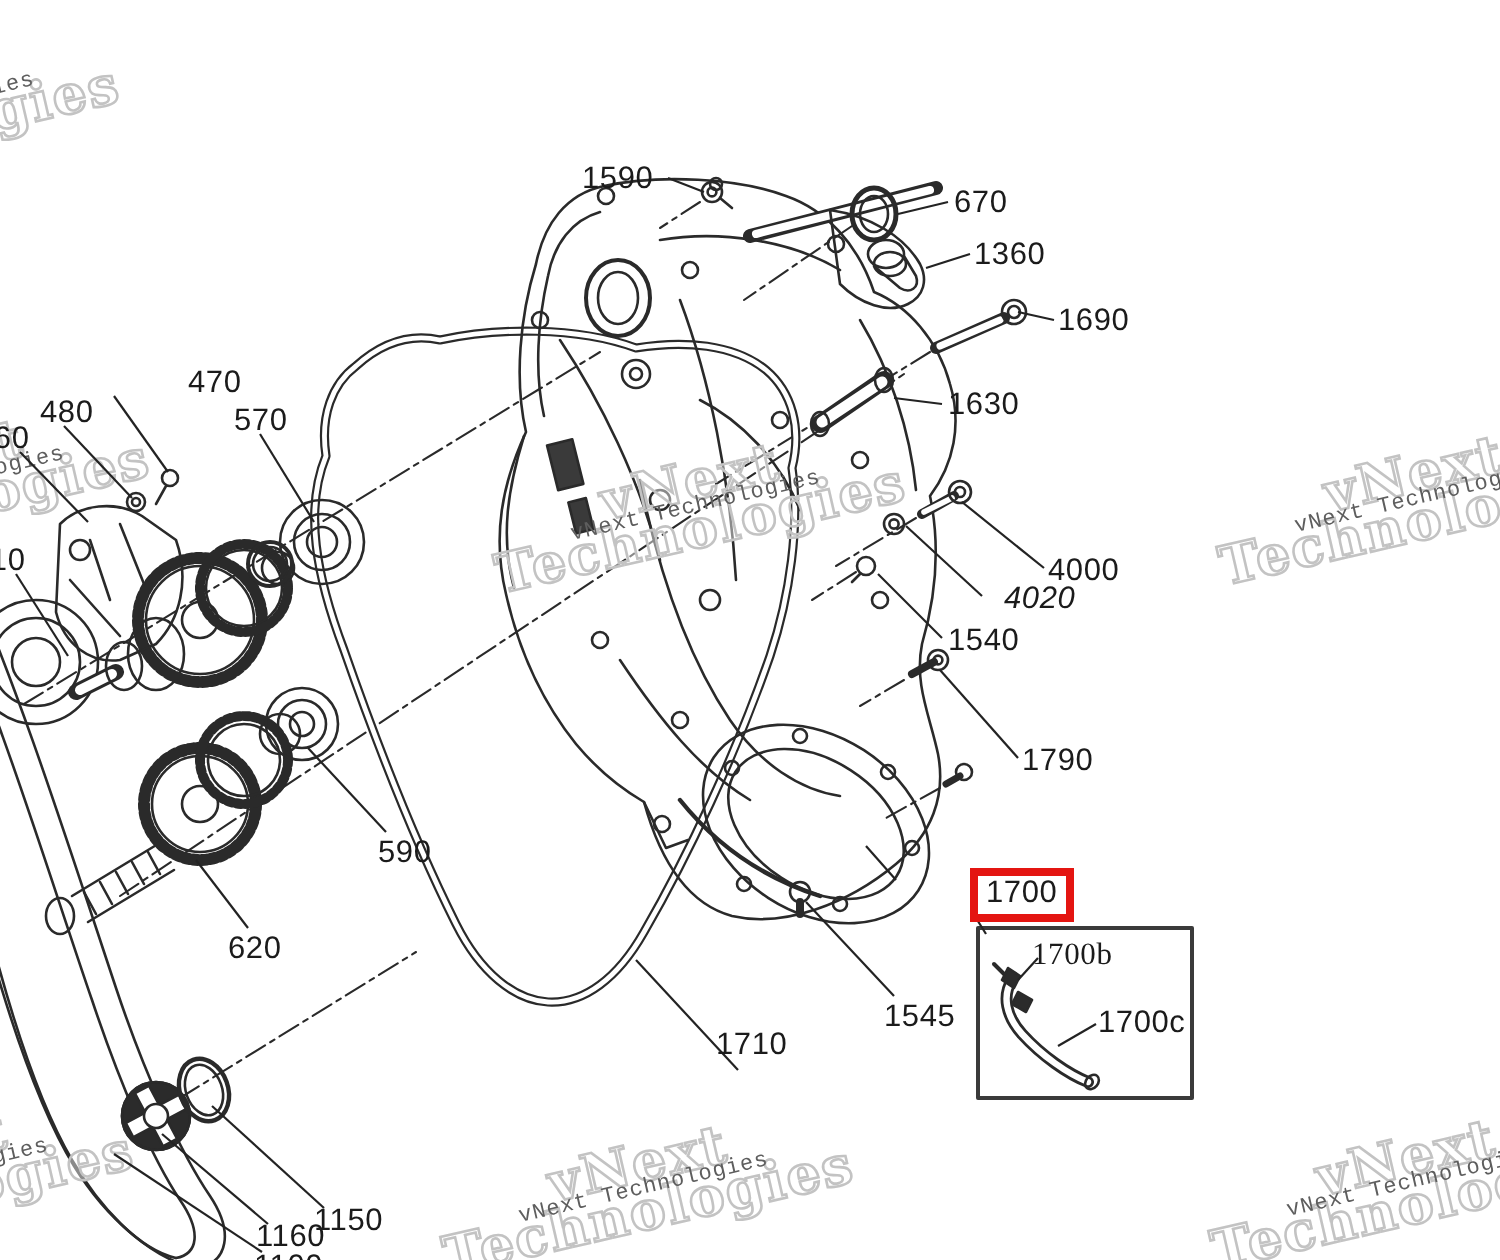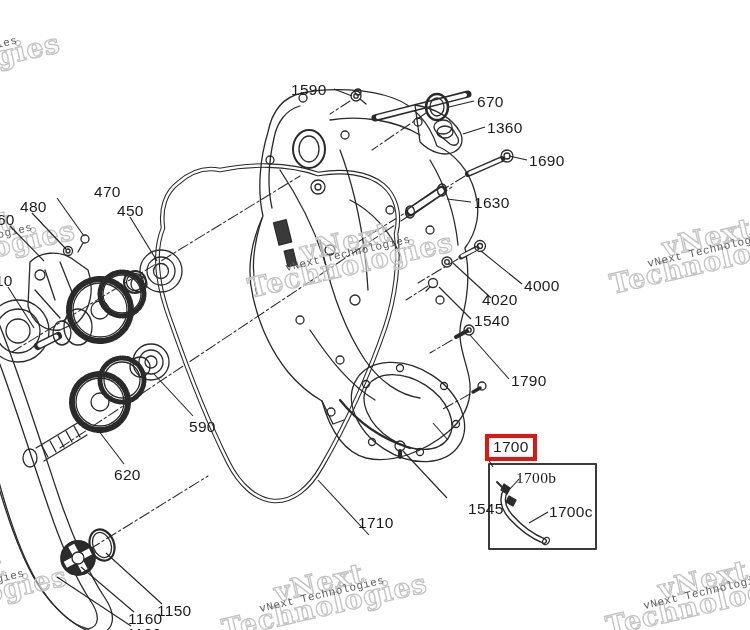--- a/index.html
+++ b/index.html
@@ -296,32 +296,32 @@
       <line x1="548" y1="512" x2="529" y2="523"></line>
     </svg>
 
   <div class="label-layer">
       <span class="part-label" style="left: 291px; top: 81px;">1590</span>
       <span class="part-label" style="left: 477px; top: 93px;">670</span>
       <span class="part-label" style="left: 487px; top: 119px;">1360</span>
       <span class="part-label" style="left: 529px; top: 152px; text-align: right;">1690</span>
       <span class="part-label" style="left: 474px; top: 194px;">1630</span>
       <span class="part-label" style="left: 524px; top: 277px;">4000</span>
-      <span class="part-label" style="left: 482px; top: 291px;">4020</span>
+      <span class="part-label" style="left: 502px; top: 291px; font-style: italic;">4020</span>
       <span class="part-label" style="left: 474px; top: 312px;">1540</span>
       <span class="part-label" style="left: 511px; top: 372px;">1790</span>
       <span class="part-label" style="left: 62px; top: 183px; margin-left: 32px;">470</span>
       <span class="part-label" style="left: 20px; top: 198px;">480</span>
       <span class="part-label" style="left: -12px; top: 211px;">460</span>
-      <span class="part-label" style="left: 117px; top: 202px;">450</span>
+      <span class="part-label" style="left: 117px; top: 202px;">570</span>
       <span class="part-label" style="left: -14px; top: 272px;">710</span>
       <span class="part-label" style="left: 189px; top: 418px;">590</span>
       <span class="part-label" style="left: 114px; top: 466px;">620</span>
       <span class="part-label" style="left: 358px; top: 514px;">1710</span>
-      <span class="part-label" style="left: 468px; top: 500px;">1545</span>
+      <span class="part-label" style="left: 442px; top: 500px;">1545</span>
       <span class="part-label boxed" style="left: 447px; top: 434px; border-color: rgb(228, 21, 17);">1700</span>
       <span class="part-label" style="left: 128px; top: 610px;">1160</span>
       <span class="part-label" style="left: 157px; top: 602px;">1150</span>
       <span class="part-label" style="left: 127px; top: 625px;">1100</span>
       <span class="part-label" style="left: 516px; top: 469px; font-family: Liberation Serif, serif;">1700b</span>
       <span class="part-label" style="left: 549px; top: 503px; text-align: center;">1700c</span>
     </div>
 
 </div>
 

